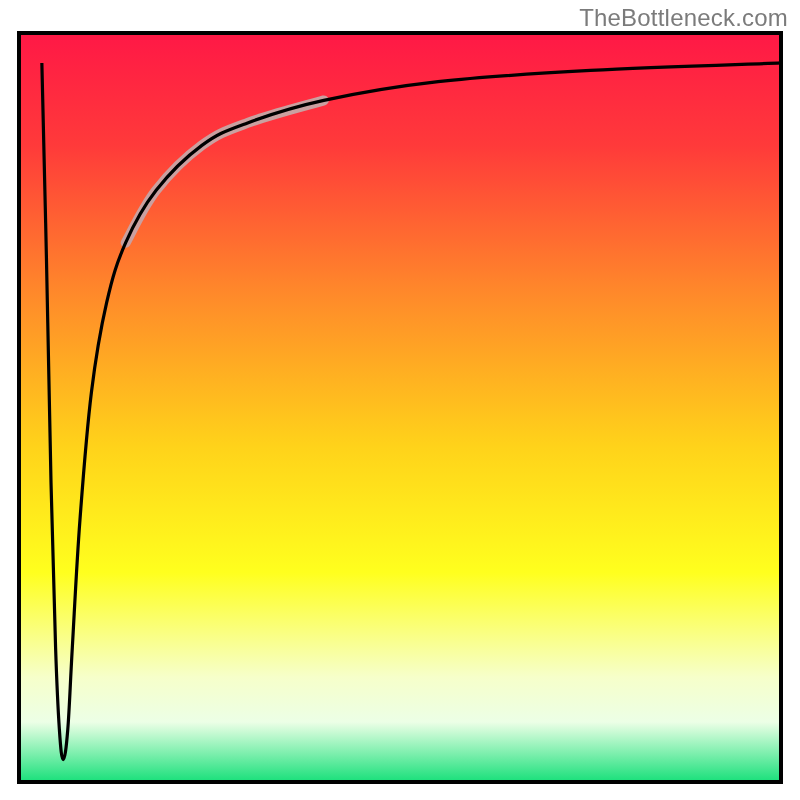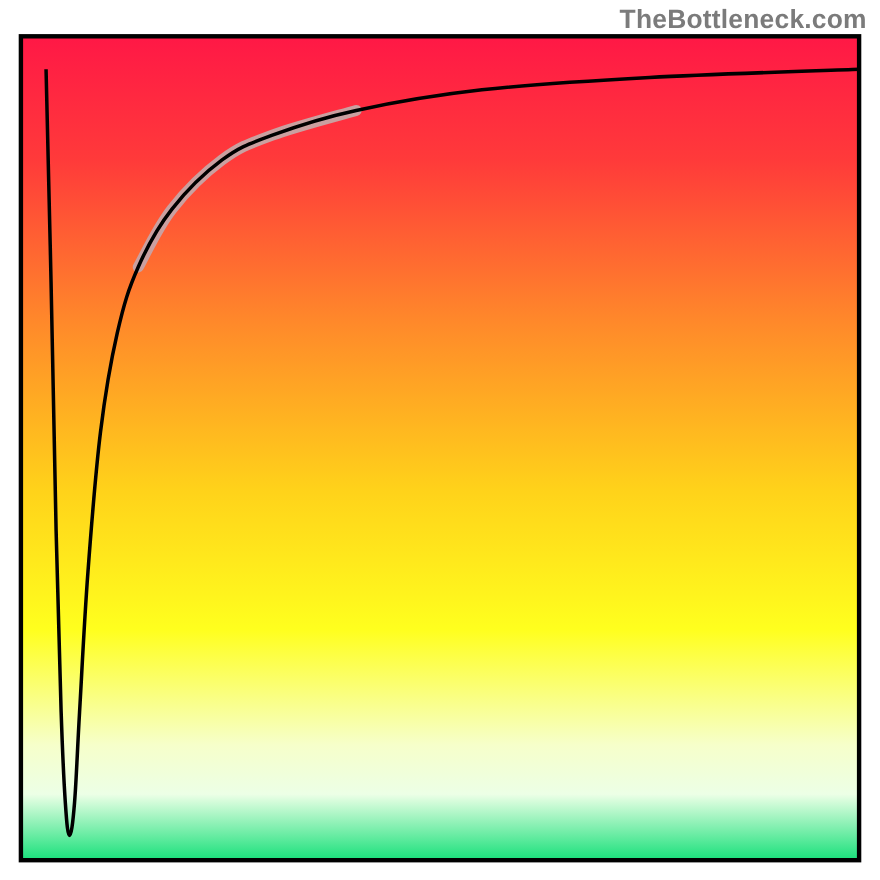--- a/index.html
+++ b/index.html
@@ -14,21 +14,21 @@
   .stage {
     position: relative;
     width: 800px;
     height: 800px;
   }
   .watermark {
     position: absolute;
     top: 4px;
     right: 12px;
     font-size: 24px;
-    font-weight: 700;
+    font-weight: 400;
     color: #7b7b7b;
     letter-spacing: 0.2px;
     user-select: none;
   }
   svg {
     position: absolute;
     top: 0;
     left: 0;
   }
 </style>

